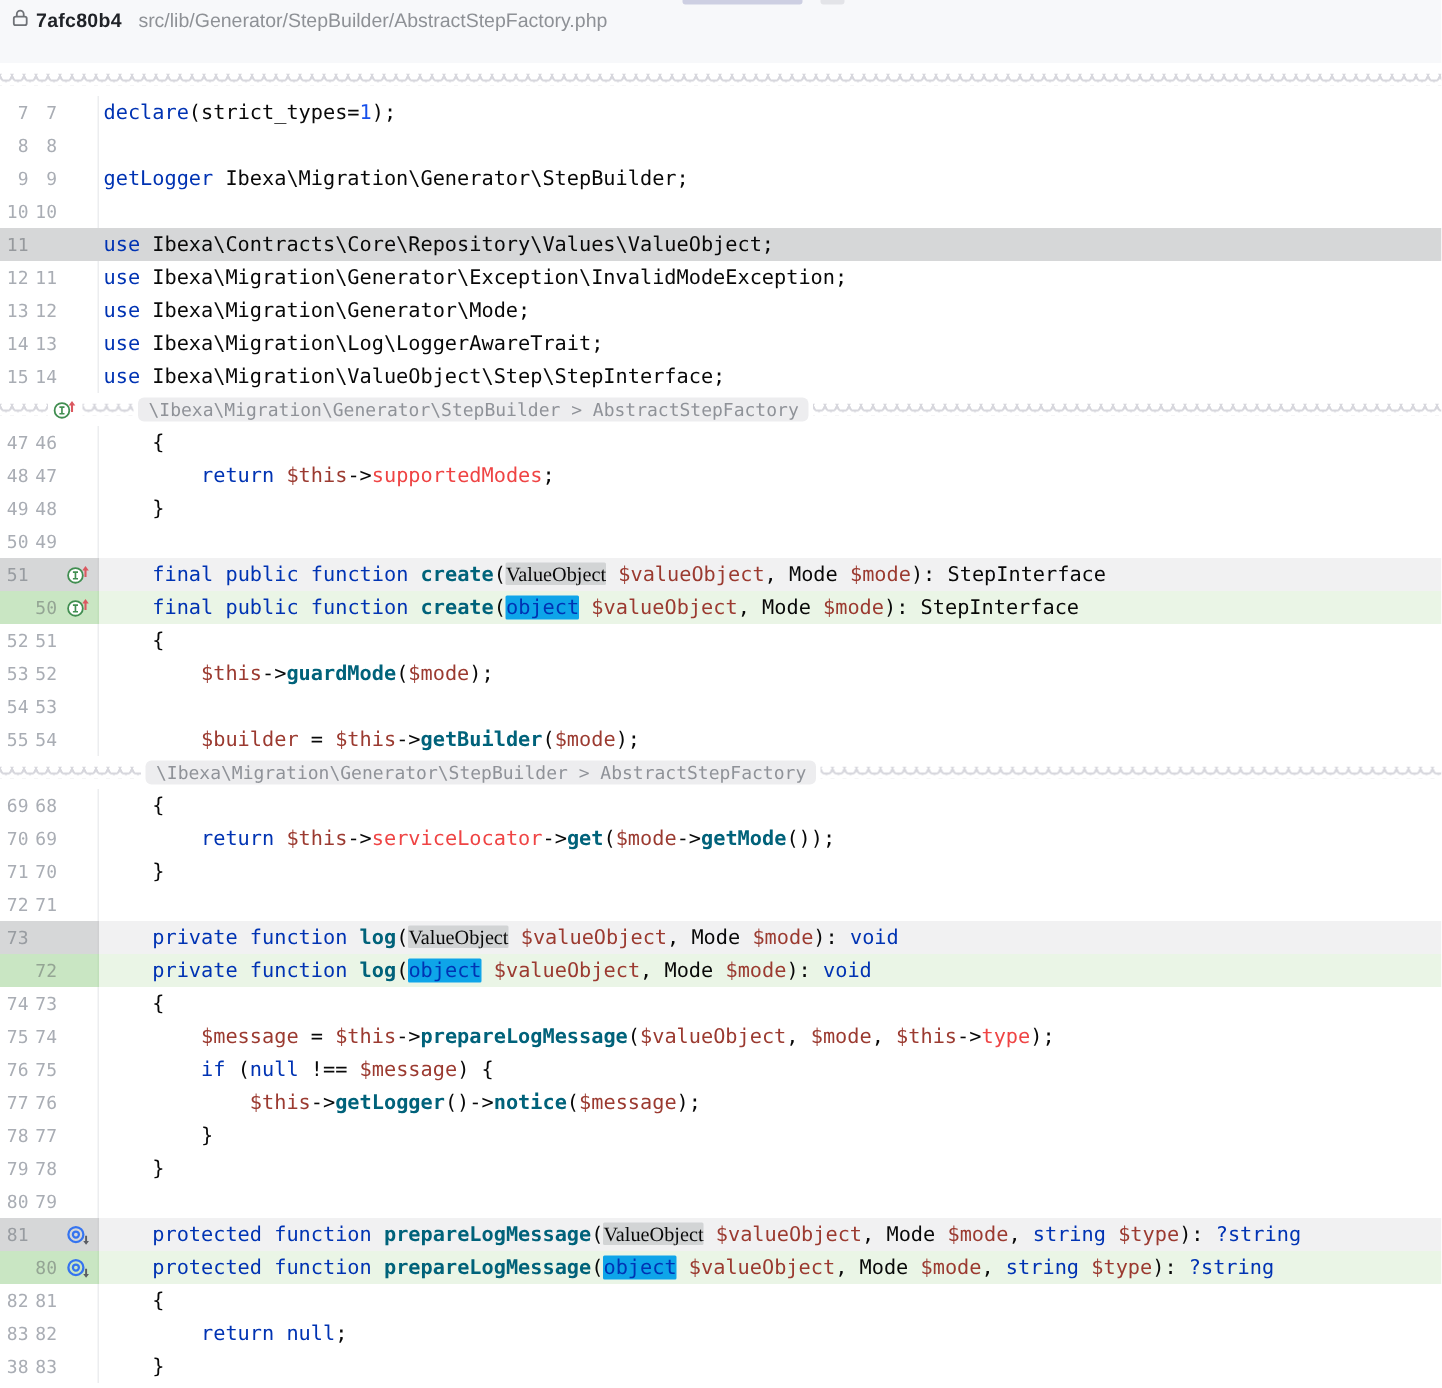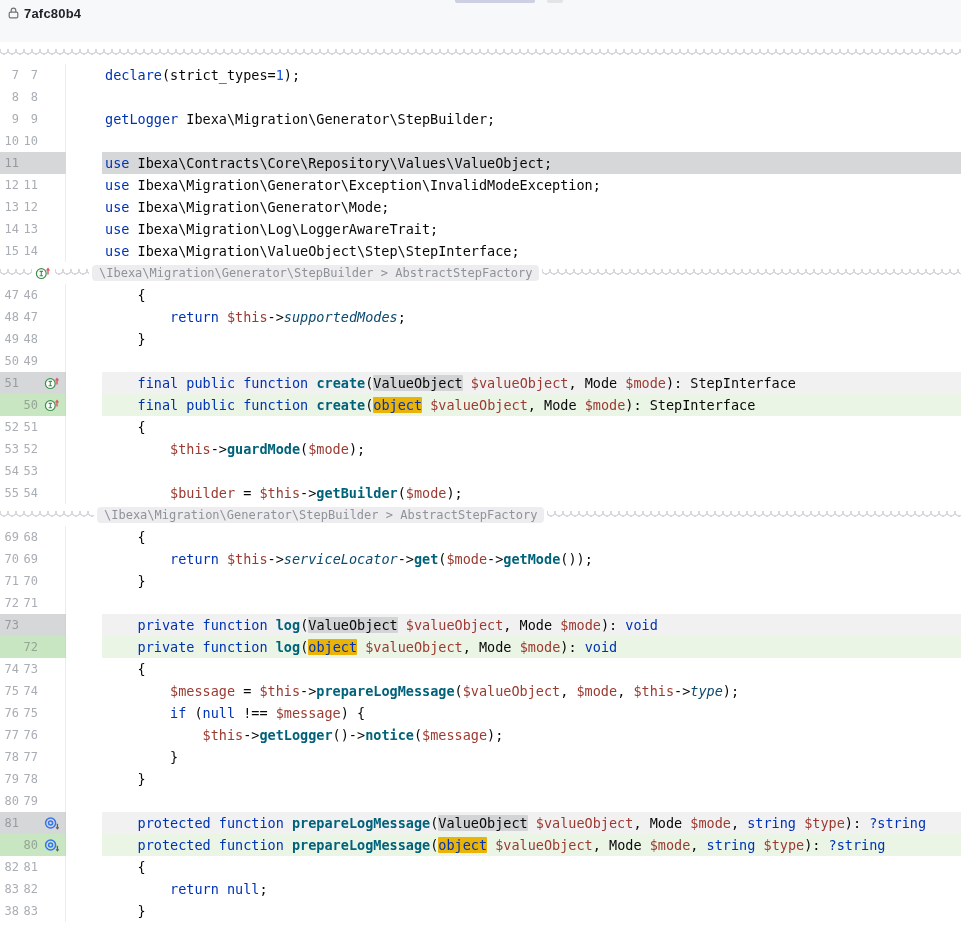--- a/index.html
+++ b/index.html
@@ -15,39 +15,39 @@
   .frag { position:absolute; top:0; height:3px; border-radius:0 0 2px 2px; }
   .frag1 { left:455px; width:80px; background:#CDCFE2; }
   .frag2 { left:547px; width:16px; background:#E3E4E8; }
 
   
   .code { font-family:"DejaVu Sans Mono", monospace; font-size:13.5px; }
   .row { display:flex; height:22px; line-height:22px; }
   .gut { width:66px; flex:none; display:flex; border-right:1px solid #ECEDEF; }
   .n1,.n2 { width:19px; flex:none; text-align:right; color:#A9ADB4; font-size:12px; }
   .ic { flex:1; display:flex; align-items:center; justify-content:flex-start; padding-left:6px; }
-  .body { flex:1; white-space:pre; padding-left:3px; color:#080808;margin-left:36px; }
+  .body { flex:1; white-space:pre; padding-left:3px; color:#080808; }
 
   
   .k   { color:#0033B3; }
   .lit { color:#1750EB; }
   .v   { color:#9B3A30; }
   .f   { color:#00627A;font-weight:bold; }
-  .p   { color:#0c4a6e;font-style:italic; }
+  .p   { color:#ef4444; }
   .t   { color:#080808; }
 
   
   .del .gut     { background:#D6D7D8; border-right-color:#CFD0D1; }
   .del .body    { background:#F1F1F2; }
   .del .n1      { color:#989CA1; }
-  .hd           { background:#D2D4D5; border-radius:1px; }
+  .hd           { background:#D2D4D5; border-radius:1px;font-family:Liberation Serif, serif; }
   .add .gut     { background:#C9E6C3; border-right-color:#C0DFBA; }
   .add .body    { background:#EAF5E6; }
   .add .n2      { color:#94A594; }
-  .ha           { background:#eab308; border-radius:1px; }
+  .ha           { background:#0ea5e9; border-radius:1px; }
   .delfull .gut, .delfull .body { background:#D6D7D8; }
   .delfull .gut { border-right-color:#D6D7D8; }
   .delfull .n1  { color:#96999D; }
 
   
   .sep { display:flex; height:22px; align-items:center; }
   .sep0 { height:22px; display:flex; align-items:center; }
   .wave { height:8px; align-self:center;
           background-image: radial-gradient(circle at 4px 1.2px,
             rgba(0,0,0,0) 3.1px, #D7D7DD 3.1px, #D7D7DD 4.4px, rgba(0,0,0,0) 4.6px);
@@ -66,20 +66,21 @@
 <div class="app">
   <div class="hdr">
     <div class="hdr-row">
       <span>
         <svg width="11" height="12" viewBox="0 0 11 12">
             <rect x="1.2" y="5.1" width="8.6" height="5.7" rx="1.3" fill="none" stroke="#6F7277" stroke-width="1.2"></rect>
             <path d="M3.2 5V3.4a2.3 2.3 0 0 1 4.6 0V5" fill="none" stroke="#6F7277" stroke-width="1.2"></path>
           </svg>
       </span>
       <span class="hash">7afc80b4</span>
+      <span class="fpath">src/lib/Generator/StepBuilder/AbstractStepFactory.php</span>
     </div>
     <div class="frag frag1"></div>
     <div class="frag frag2"></div>
   </div>
 
   <div class="code" id="code">
       <div class="sep0">
         <div class="wave wgrow"></div>
       </div>
       <div class="row ctx">

